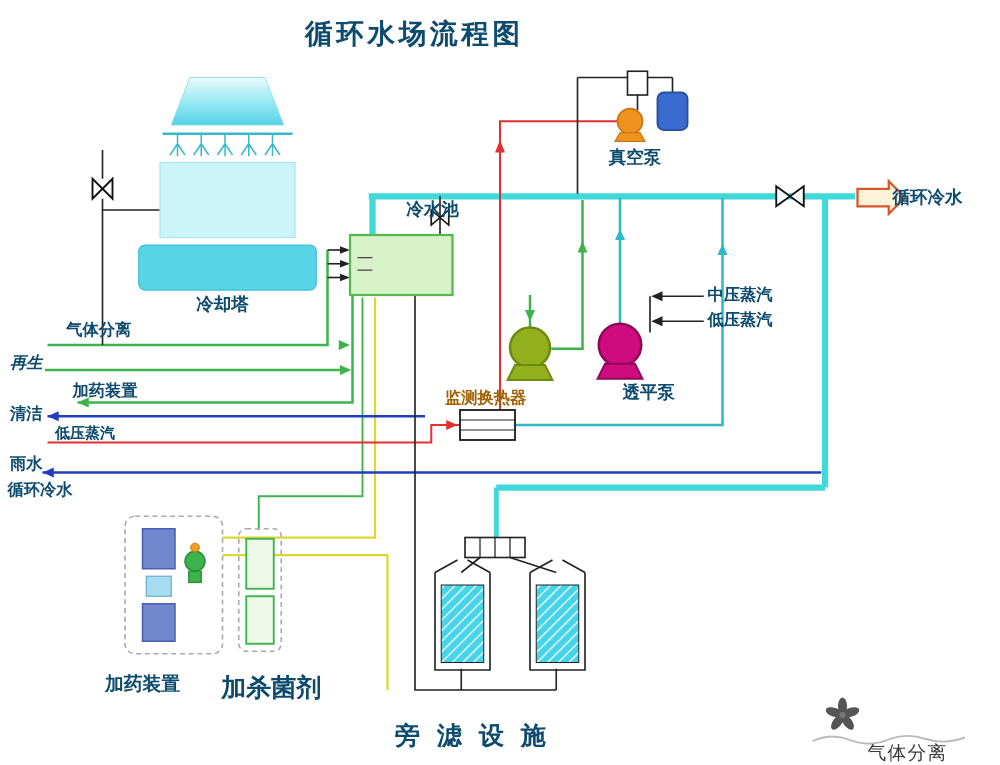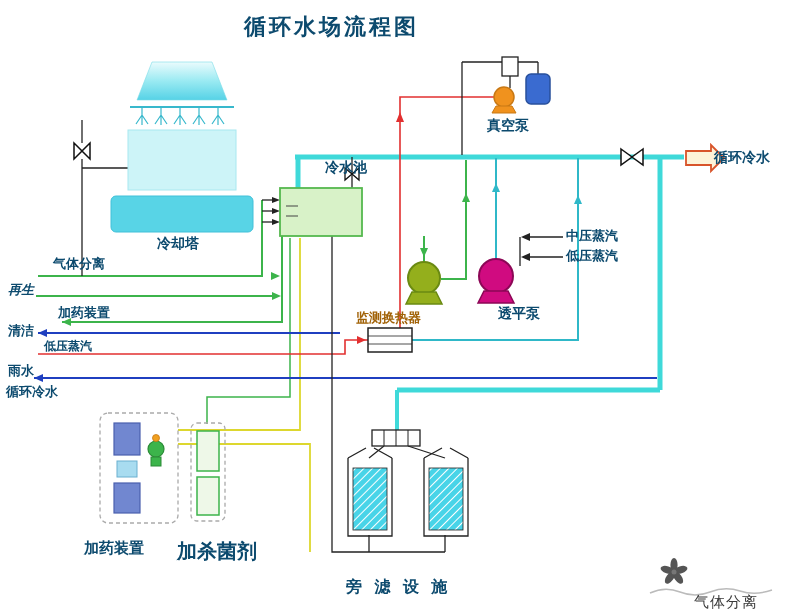--- a/index.html
+++ b/index.html
@@ -218,16 +218,16 @@
   <div class="lbl red" style="left:356px;top:311px;font-size:13px;">监测换热器</div>
   <div class="lbl" style="left:53px;top:257px;font-size:13px;">气体分离</div>
   <div class="lbl" style="left:8px;top:283px;font-size:13px;font-style:italic;">再生</div>
   <div class="lbl" style="left:58px;top:306px;font-size:13px;">加药装置</div>
   <div class="lbl" style="left:8px;top:324px;font-size:13px;">清洁</div>
   <div class="lbl" style="left:44px;top:340px;font-size:12px;">低压蒸汽</div>
   <div class="lbl" style="left:8px;top:344px;font-size:13px;margin-top:20px;">雨水</div>
   <div class="lbl" style="left:6px;top:385px;font-size:13px;">循环冷水</div>
   <div class="lbl" style="left:84px;top:540px;font-size:15px;">加药装置</div>
   <div class="lbl" style="left:177px;top:540px;font-size:20px;">加杀菌剂</div>
-  <div class="lbl" style="left:346px;top:578px;font-size:16px;letter-spacing:4px;">旁 滤 设 施</div>
+  <div class="lbl" style="left:316px;top:578px;font-size:20px;letter-spacing:4px;">旁 滤 设 施</div>
   <div class="watermark-text">气体分离</div>
 
 </div>
 
 </body></html>

